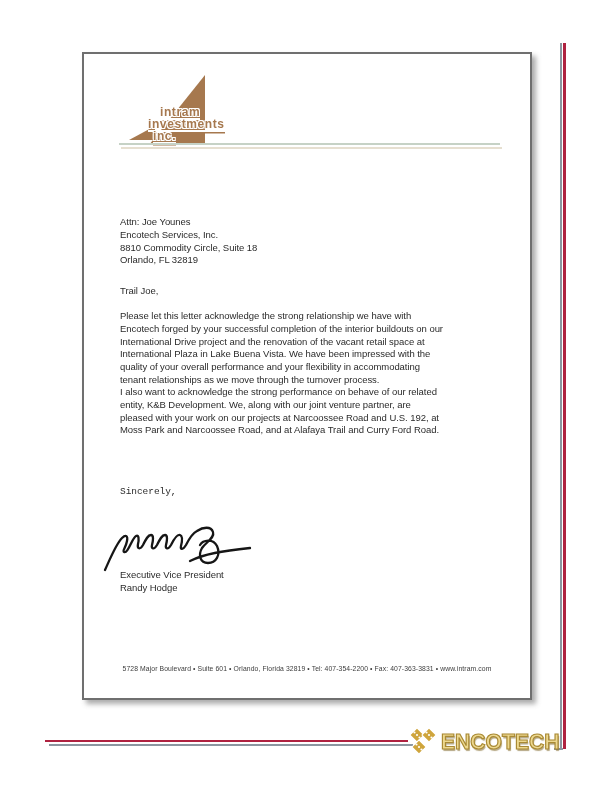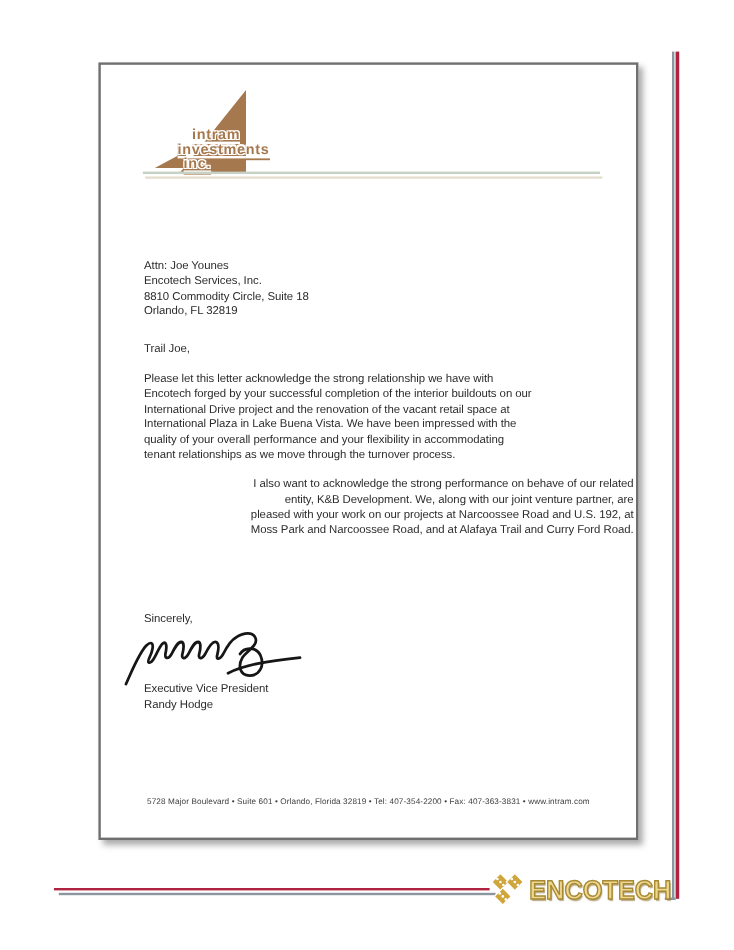--- a/index.html
+++ b/index.html
@@ -61,23 +61,23 @@
     font-size: 9.5px;
     line-height: 12.8px;
     letter-spacing: -0.05px;
     color: #2b2b2b;
   }
   .prewrap { white-space: pre-line; }
   .date        { top: 136px; }
   .recipient   { top: 162px; }
   .salutation  { top: 231px; }
   .para1       { top: 256px; }
-  .para2       { top: 344px; text-align: right; }
+  .para2       { top: 332px; }
   .para3       { top: 417px; }
-  .closing     { top: 456px; }
+  .closing     { top: 432px; font-family: Liberation Mono, monospace; }
   .signer      { top: 515px; }
   .signature-svg { position: absolute; left: 18px; top: 460px; }
   .footer-line {
     position: absolute;
     left: 0; top: 611px;
     width: 446px;
     text-align: center;
     font-size: 6.8px;
     letter-spacing: 0.1px;
     color: #3c3c3c;

